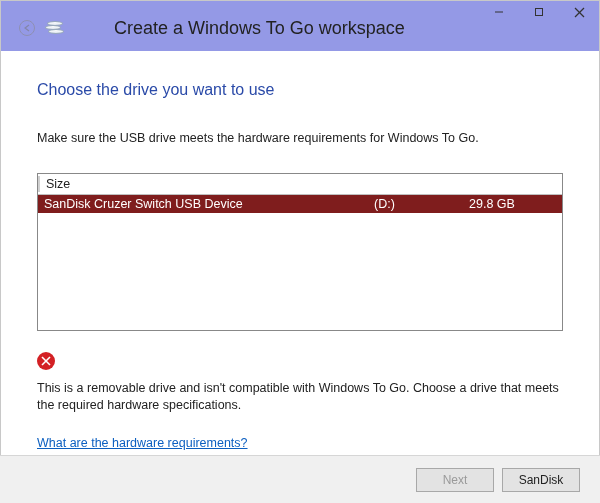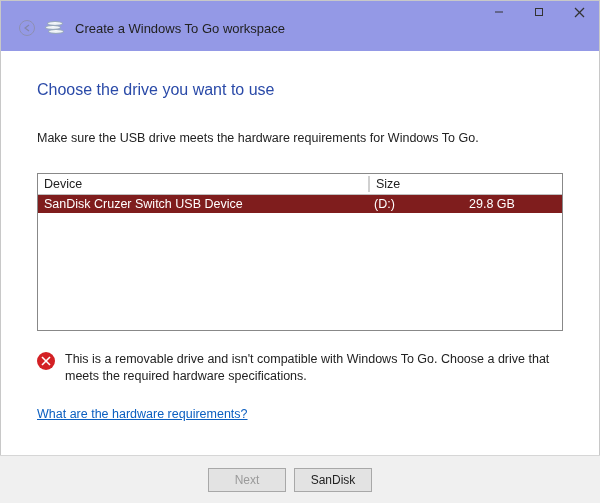--- a/index.html
+++ b/index.html
@@ -59,21 +59,21 @@
   .app-icon .disk {
     position: absolute;
     width: 16px; height: 5px;
     border-radius: 50%;
     background: linear-gradient(#fff,#e0e8f0);
     border: 1px solid #9ab;
   }
   .app-icon .disk.d1 { top: 0; left: 2px; }
   .app-icon .disk.d2 { top: 4px; left: 0; }
   .app-icon .disk.d3 { top: 8px; left: 3px; }
-  .title-text { color: #222; font-size: 13px; }
+  .title-text { color: #222; font-size: 18px; margin-left: 39px; }
   .content {
     padding: 30px 36px 0 36px;
   }
   .heading {
     color: #2a4aa8;
     font-size: 16px;
     font-weight: 400;
     margin-bottom: 32px;
   }
   .instruction {
@@ -113,20 +113,21 @@
   .col-drives { flex: 0 0 95px; }
   .col-size { flex: 1; }
   .warning {
     display: flex;
     align-items: flex-start;
     gap: 10px;
     margin-top: 20px;
     color: #222;
     font-size: 12.5px;
     line-height: 1.35;
+    flex-direction: column;
   }
   .err-icon {
     width: 18px; height: 18px;
     border-radius: 50%;
     background: #d32024;
     display: flex; align-items: center; justify-content: center;
     color: #fff;
     flex: 0 0 18px;
     margin-top: 1px;
   }
@@ -140,21 +141,21 @@
     cursor: pointer;
   }
   .footer {
     position: absolute;
     bottom: 0; left: 0; right: 0;
     height: 48px;
     background: #f0f0f0;
     border-top: 1px solid #d6d6d6;
     display: flex;
     align-items: center;
-    justify-content: center;
+    justify-content: flex-end;
     padding-right: 20px;
     gap: 8px;
   }
   .btn {
     min-width: 78px;
     height: 24px;
     border: 1px solid #a8a8a8;
     background: #e3e3e3;
     font-size: 12px;
     line-height: 22px;
@@ -199,21 +200,20 @@
     <div class="title-text">Create a Windows To Go workspace</div>
   </div>
 </div>
 
 <div class="content">
   <div class="heading">Choose the drive you want to use</div>
   <div class="instruction">Make sure the USB drive meets the hardware requirements for Windows To Go.</div>
 
   <div class="drive-table">
     <div class="drive-header">
-      <div class="col col-device">Device</div>
       <div class="sep"></div>
       <div class="sep"></div>
       <div class="col col-size">Size</div>
     </div>
     <div class="drive-row">
       <div class="col col-device">SanDisk Cruzer Switch USB Device</div>
       <div class="col col-drives">(D:)</div>
       <div class="col col-size">29.8 GB</div>
     </div>
   </div>

